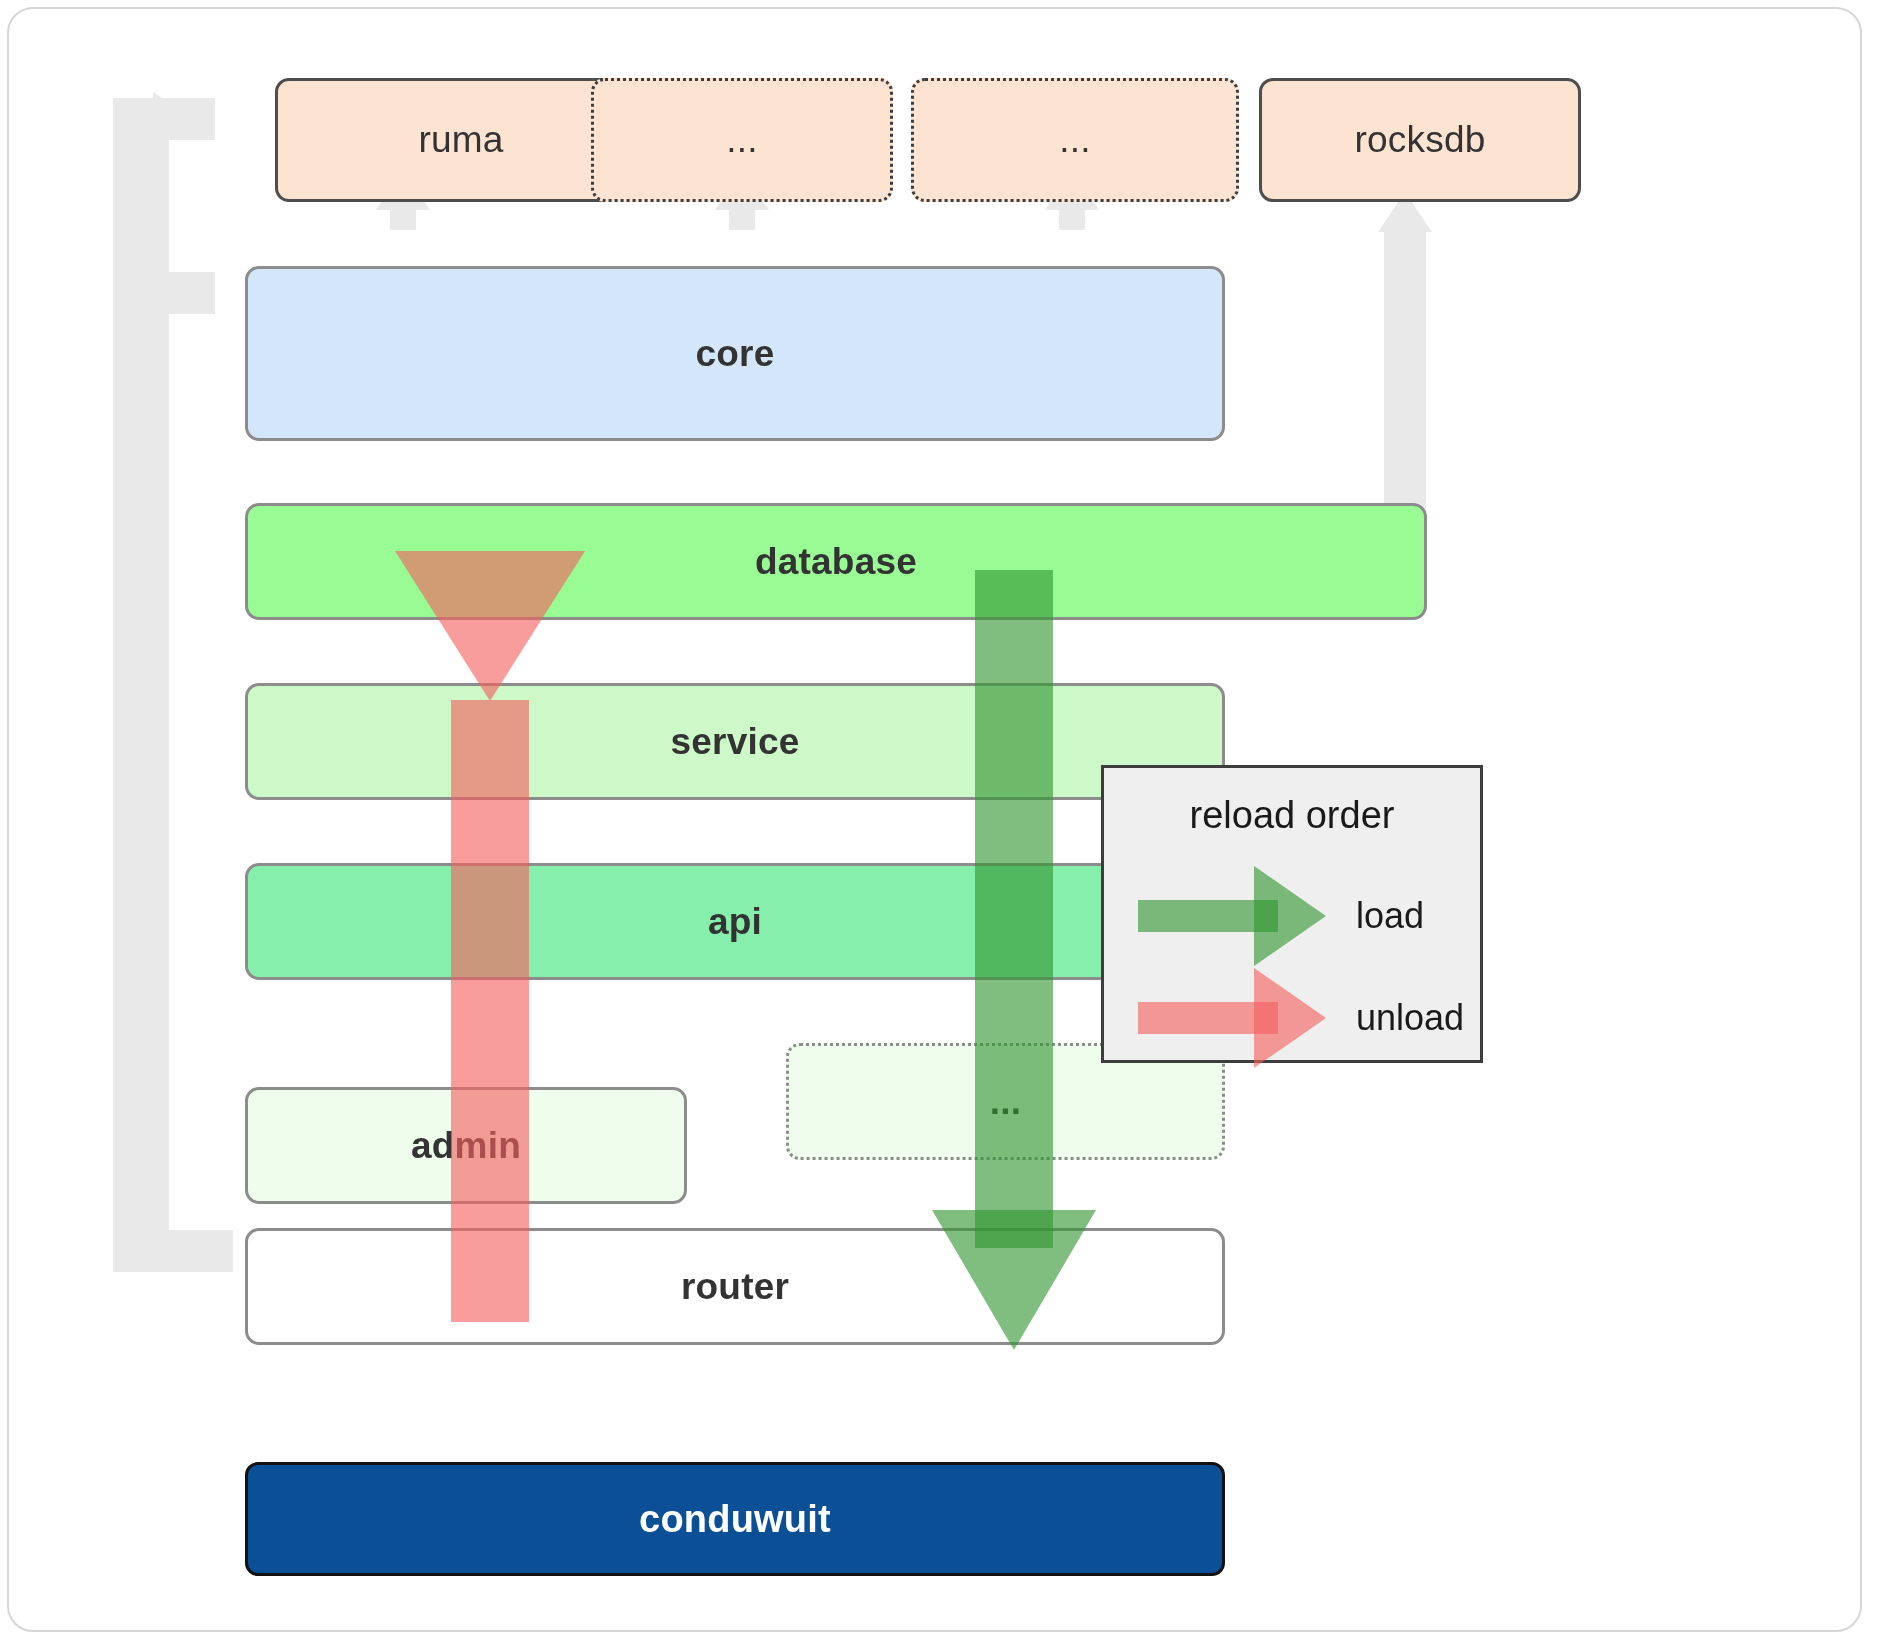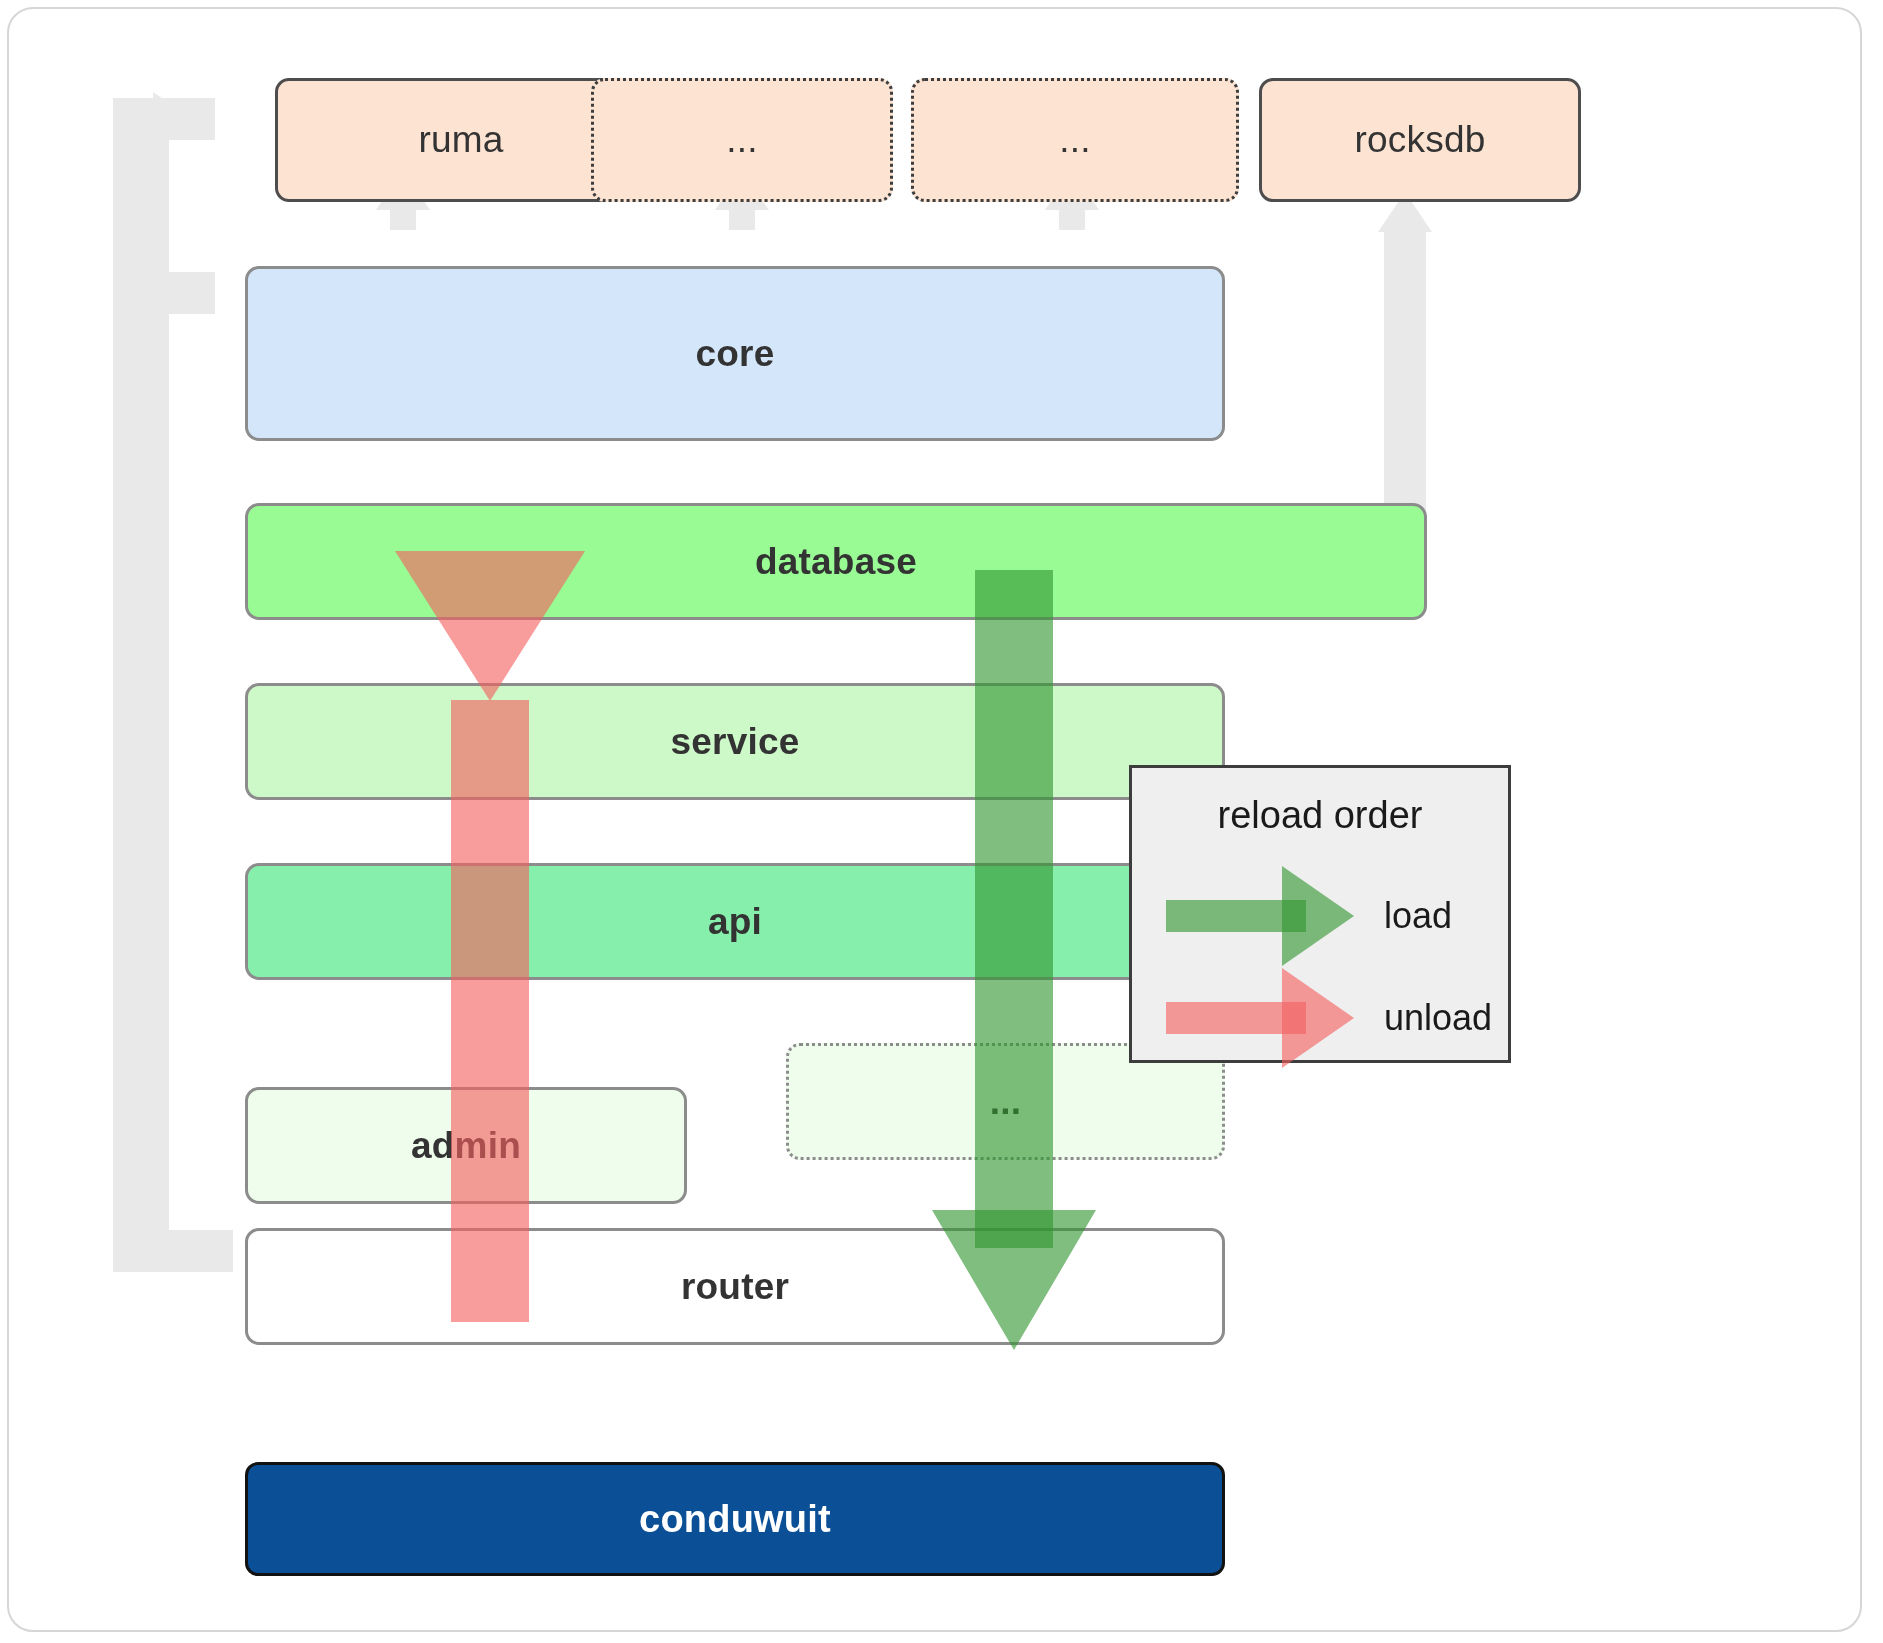--- a/index.html
+++ b/index.html
@@ -59,21 +59,21 @@
   }
   .load-shaft{background:rgba(48,150,48,.62);}
   .load-head{
     border-left:82px solid transparent;border-right:82px solid transparent;
     border-top:140px solid rgba(48,150,48,.62);
   }
 
   
   .legend{
     position:absolute;left:1101px;top:765px;width:382px;height:298px;
-    background:#efefef;border:3px solid #3d3d3d;box-sizing:border-box;margin-left:28px;
+    background:#efefef;border:3px solid #3d3d3d;box-sizing:border-box;
   }
   .legend-title{
     position:absolute;left:0;right:0;top:26px;text-align:center;
     font-size:38px;color:#1a1a1a;
   }
   .legend-row{position:absolute;left:0;right:0;height:76px;}
   .legend-label{
     position:absolute;left:252px;top:50%;transform:translateY(-50%);
     font-size:36px;color:#1a1a1a;white-space:nowrap;
   }

